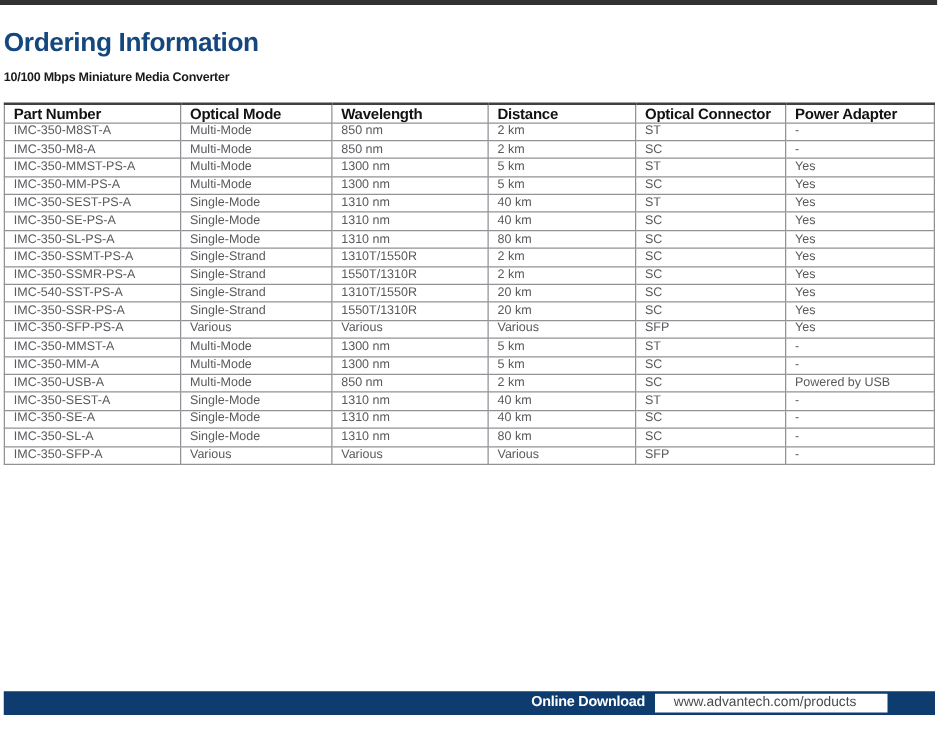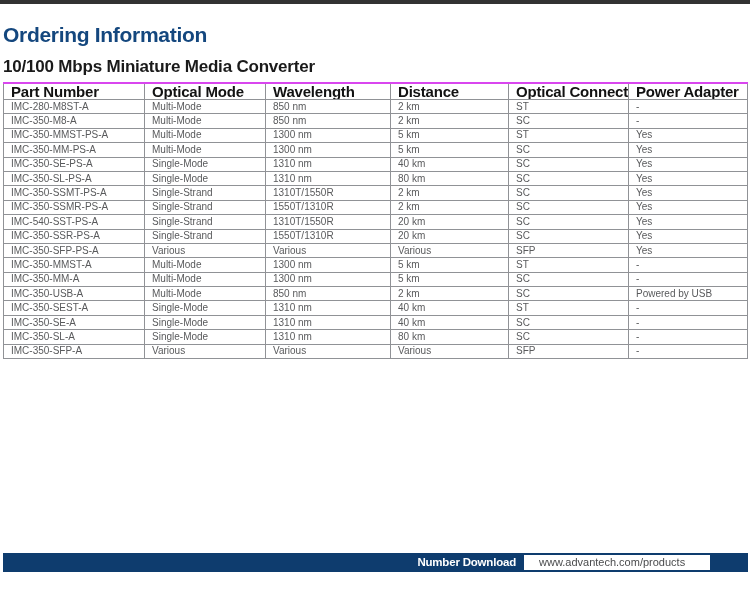--- a/index.html
+++ b/index.html
@@ -24,21 +24,21 @@
     margin: 0;
     font-size: 21px;
     font-weight: bold;
     letter-spacing: -0.3px;
     color: var(--title-blue, #14477e);
   }
   .subtitle {
     position: absolute;
     left: 3px; top: 57px;
     margin: 0;
-    font-size: 17px;
+    font-size: 10px;
     font-weight: bold;
     letter-spacing: -0.2px;
     color: #1a1a1a;
   }
   table.order-table {
     position: absolute;
     left: 3px; top: 82px;
     width: 744px;
     border-collapse: collapse;
     table-layout: fixed;
@@ -47,23 +47,23 @@
     border: 1px solid #909296;
     font-size: 10px;
     line-height: 1;
     padding: 0 2px 0 7px;
     text-align: left;
     white-space: nowrap;
     overflow: hidden;
     vertical-align: middle;
   }
   .order-table thead th {
-    border-top: 2px solid #d946ef;
+    border-top: 2px solid #404040;
     height: 15px;
-    font-size: 15px;
+    font-size: 12px;
     font-weight: bold;
     letter-spacing: -0.2px;
     color: #121212;
   }
   .order-table td {
     height: 14.4px;
     color: #595a5c;
   }
   .footer-bar {
     position: absolute;
@@ -120,21 +120,21 @@
           <th>Part Number</th>
           <th>Optical Mode</th>
           <th>Wavelength</th>
           <th>Distance</th>
           <th>Optical Connector</th>
           <th>Power Adapter</th>
         </tr>
     </thead>
     <tbody id="tbody">
         <tr>
-          <td>IMC-280-M8ST-A</td>
+          <td>IMC-350-M8ST-A</td>
           <td>Multi-Mode</td>
           <td>850 nm</td>
           <td>2 km</td>
           <td>ST</td>
           <td>-</td>
         </tr>
         <tr>
           <td>IMC-350-M8-A</td>
           <td>Multi-Mode</td>
           <td>850 nm</td>
@@ -149,20 +149,28 @@
           <td>5 km</td>
           <td>ST</td>
           <td>Yes</td>
         </tr>
         <tr>
           <td>IMC-350-MM-PS-A</td>
           <td>Multi-Mode</td>
           <td>1300 nm</td>
           <td>5 km</td>
           <td>SC</td>
+          <td>Yes</td>
+        </tr>
+        <tr>
+          <td>IMC-350-SEST-PS-A</td>
+          <td>Single-Mode</td>
+          <td>1310 nm</td>
+          <td>40 km</td>
+          <td>ST</td>
           <td>Yes</td>
         </tr>
         <tr>
           <td>IMC-350-SE-PS-A</td>
           <td>Single-Mode</td>
           <td>1310 nm</td>
           <td>40 km</td>
           <td>SC</td>
           <td>Yes</td>
         </tr>
@@ -267,19 +275,19 @@
           <td>Various</td>
           <td>Various</td>
           <td>Various</td>
           <td>SFP</td>
           <td>-</td>
         </tr>
       </tbody>
   </table>
 
   <div class="footer-bar">
-    <span class="footer-label">Number Download</span>
+    <span class="footer-label">Online Download</span>
     <span class="footer-urlbox">
       <span>www.advantech.com/products</span>
     </span>
   </div>
 
 </div>
 
 </body></html>

